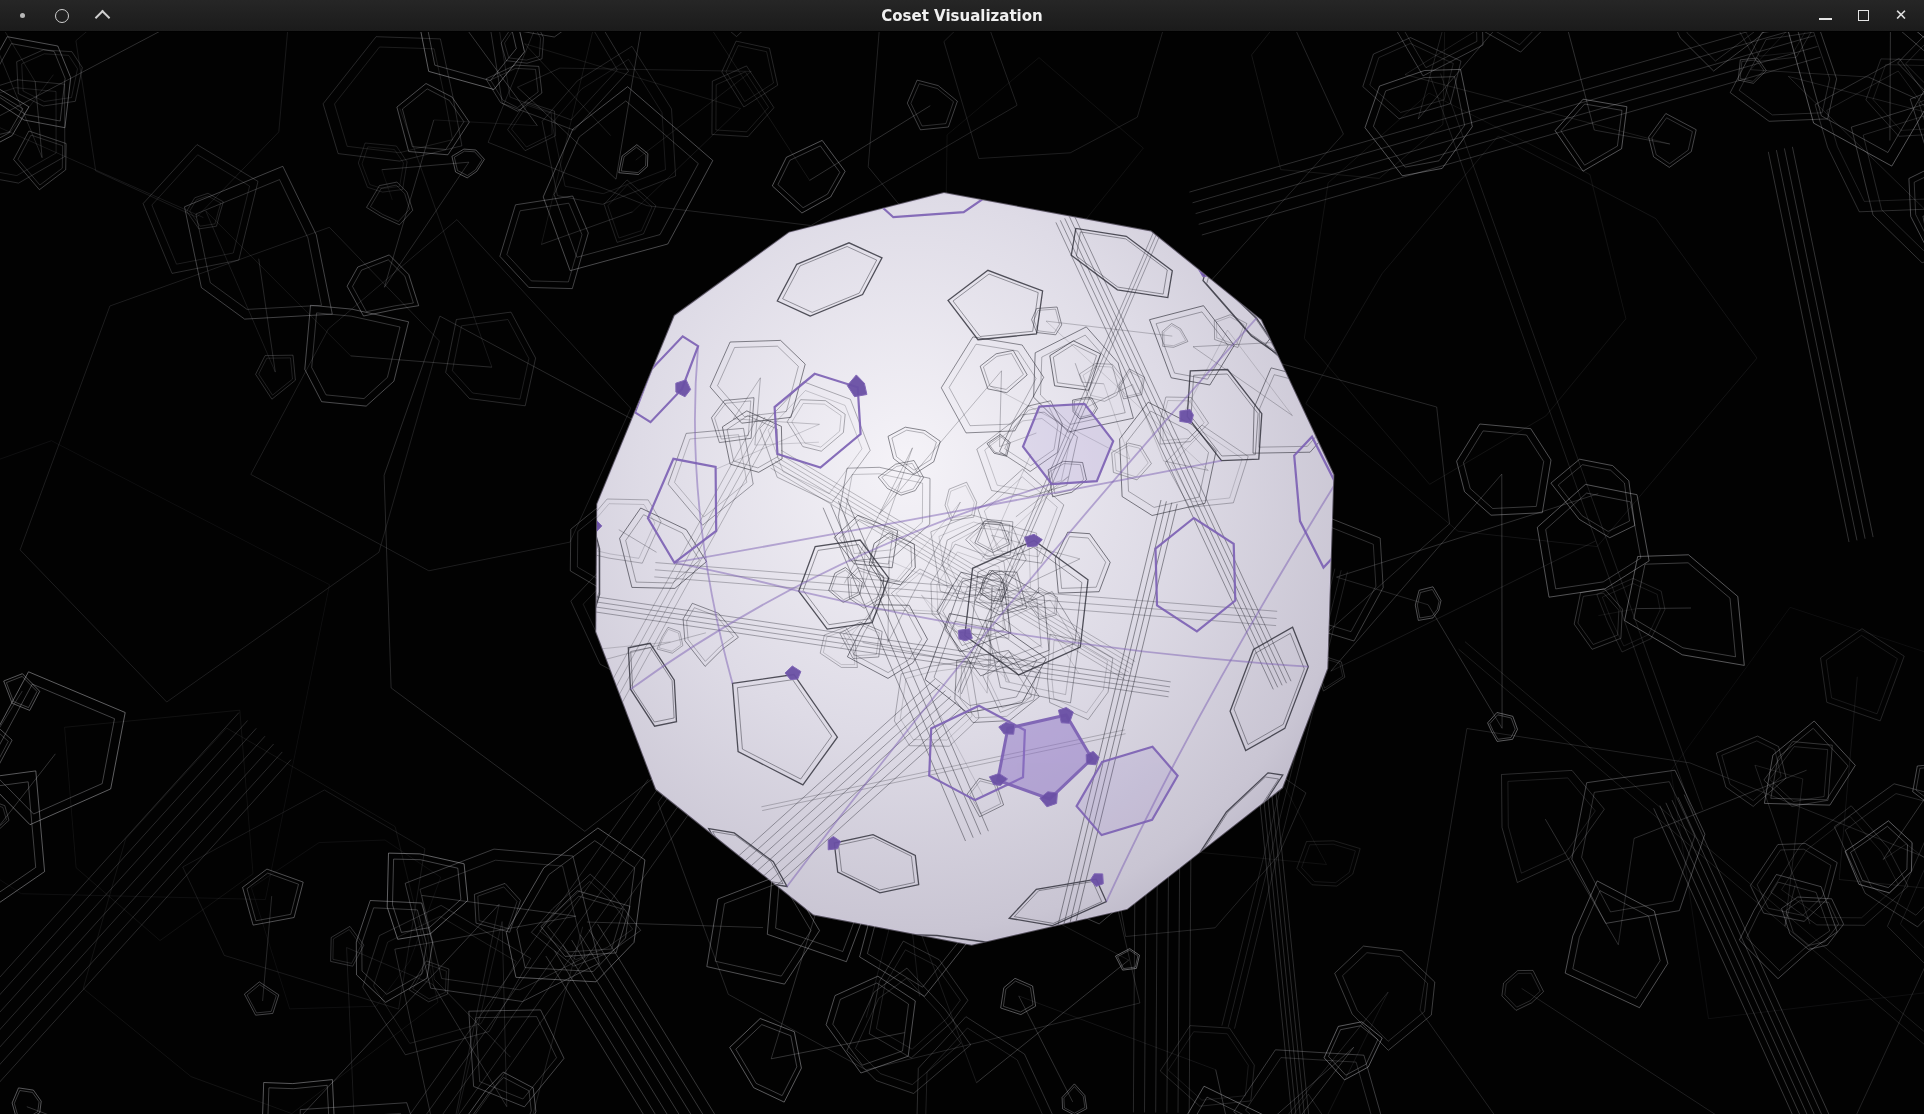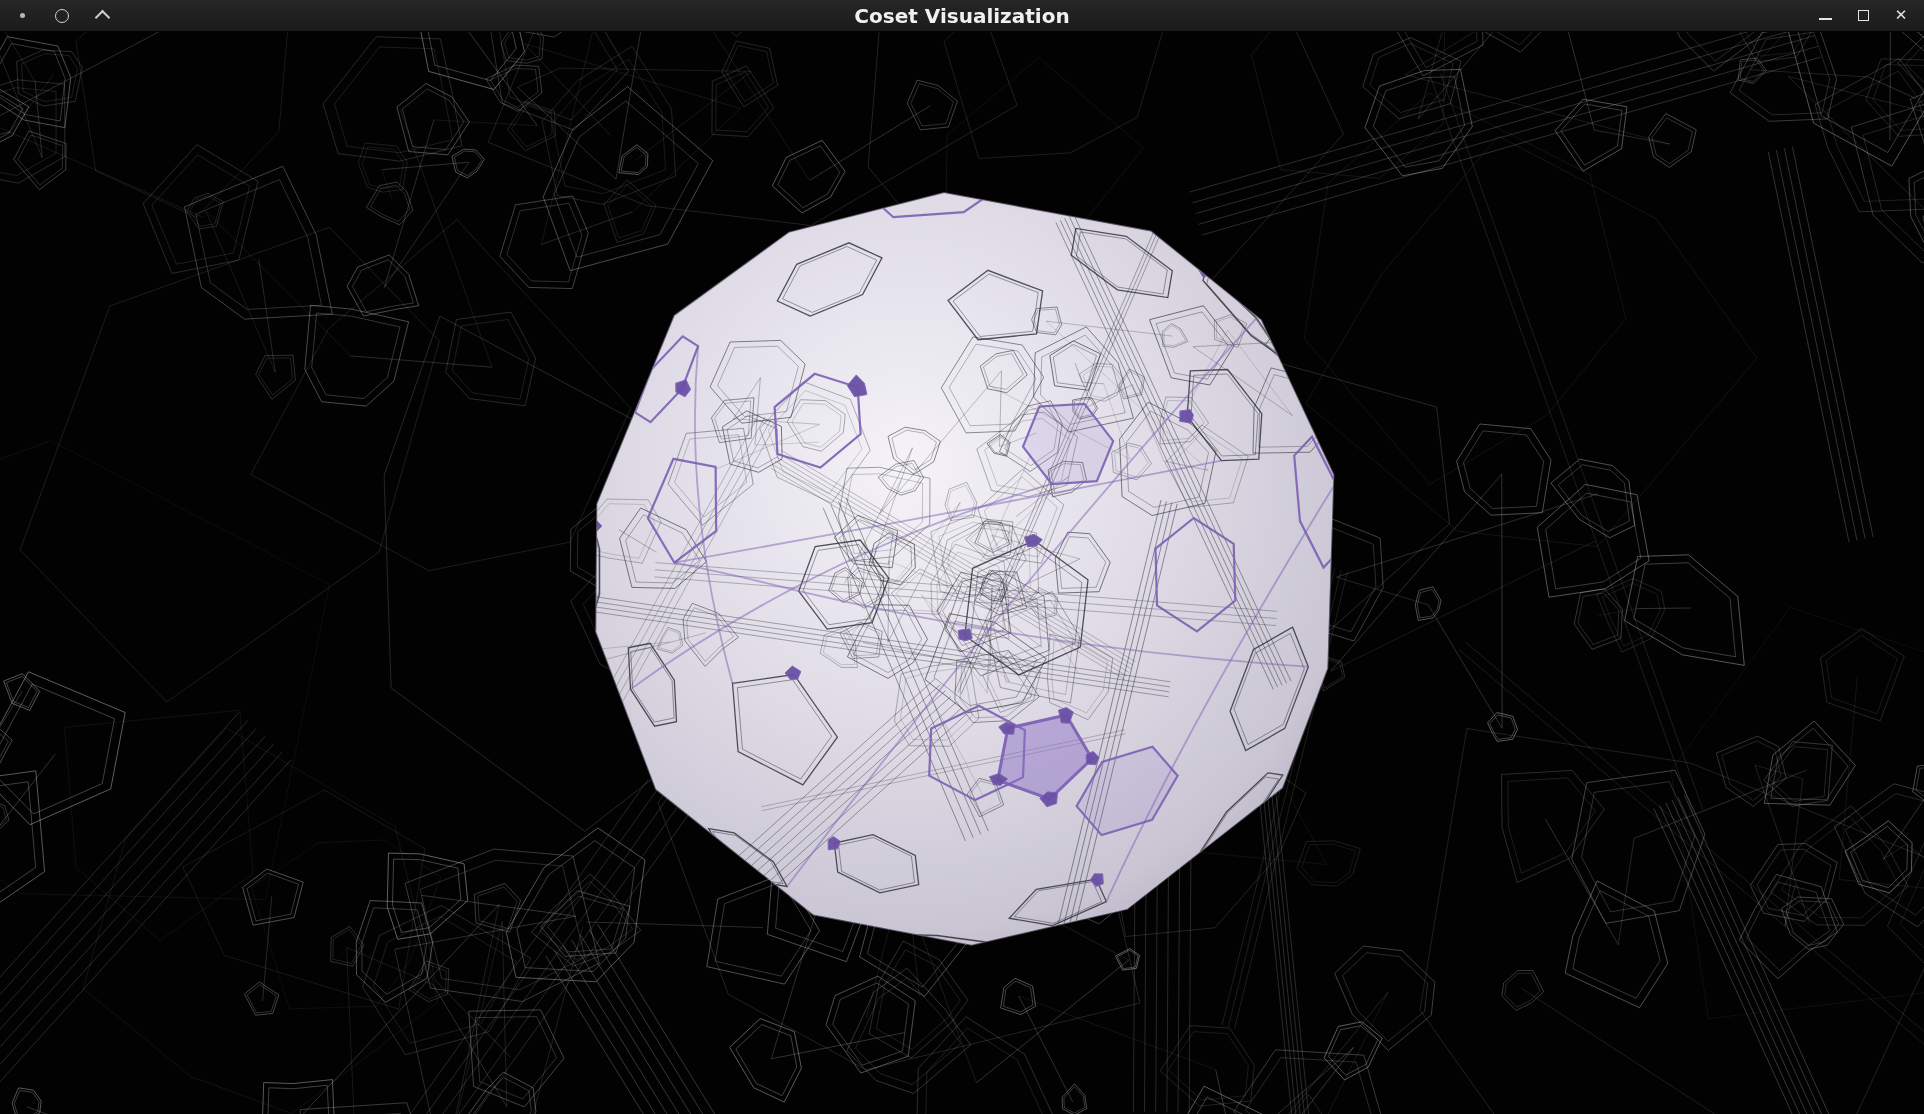--- a/index.html
+++ b/index.html
@@ -20,21 +20,21 @@
     user-select:none;
   }
   .tb-left{display:flex;align-items:center;gap:16px;padding-left:10px;z-index:2;}
   .icon-btn{width:24px;height:24px;display:flex;align-items:center;justify-content:center;cursor:pointer;border-radius:4px;}
   .dot-glyph{width:5px;height:5px;border-radius:50%;background:#b8b8b8;}
   .ring-glyph{width:14px;height:14px;border:1.6px solid #cfcfcf;border-radius:50%;box-sizing:border-box;}
   .chev-glyph{width:9px;height:9px;border-top:2px solid #cfcfcf;border-right:2px solid #cfcfcf;transform:rotate(-45deg);margin-top:4px;}
   .tb-title{
     position:absolute;left:0;right:0;top:0;bottom:0;
     display:flex;align-items:center;justify-content:center;
-    color:#f0f0f0;font-weight:bold;font-size:20px;
+    color:#f0f0f0;font-weight:bold;font-size:15px;
     pointer-events:none;z-index:1;
   }
   .tb-right{margin-left:auto;display:flex;align-items:center;gap:12px;padding-right:10px;z-index:2;}
   .win-btn{width:26px;height:26px;display:flex;align-items:center;justify-content:center;cursor:pointer;border-radius:4px;color:#e4e4e4;}
   .min-glyph{width:13px;height:0;border-top:2px solid #e4e4e4;margin-top:6px;}
   .max-glyph{width:11px;height:11px;border:1.8px solid #e4e4e4;box-sizing:border-box;}
   .close-glyph{font-size:15px;line-height:1;font-weight:bold;}
   .viz-wrap{position:relative;width:1924px;height:1082px;background:#020202;}
   svg{display:block;}
 </style>

